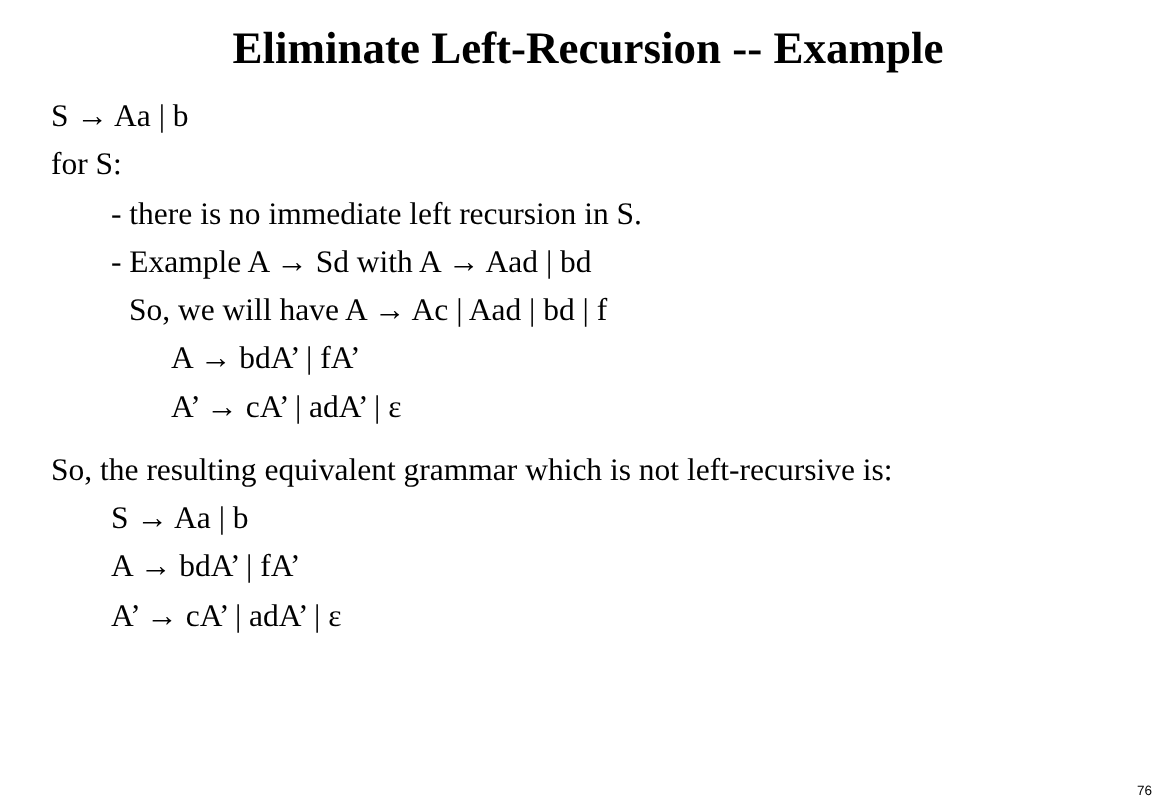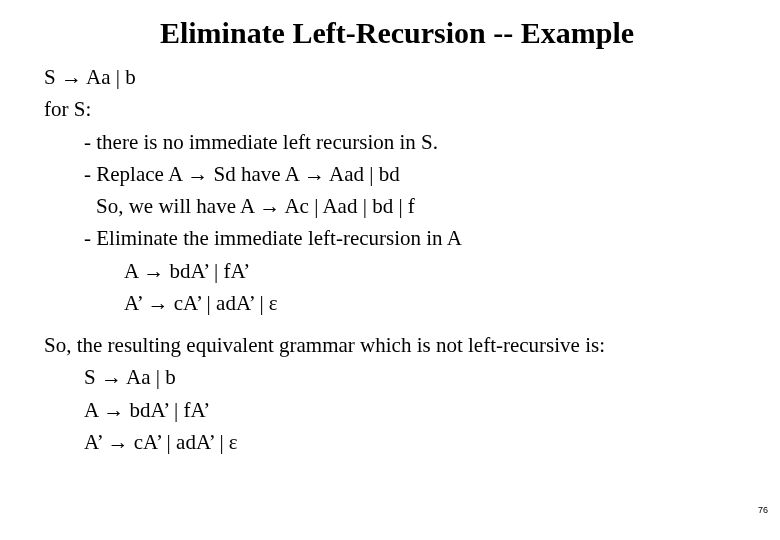--- a/index.html
+++ b/index.html
@@ -9,61 +9,60 @@
     height: 540px;
     background: #fff;
     font-family: "Times New Roman", Times, serif;
     color: #000;
   }
   .slide {
     position: relative;
     width: 780px;
     height: 540px;
     box-sizing: border-box;
-    padding: 10px 30px 0 44px;
+    padding: 10px 30px 0 34px;
   }
   .title {
     font-size: 30px;
     font-weight: bold;
     text-align: center;
     margin: 6px 0 14px 0;
   }
   .body {
     font-size: 21px;
     line-height: 1.25;
   }
   .para { margin: 0 0 6px 0; }
   .indent1 { padding-left: 40px; }
   .indent2 { padding-left: 80px; }
   .pagenum {
     position: absolute;
     right: 12px;
-    bottom: 25px;
+    bottom: 8px;
     font-size: 9px;
     font-family: Arial, sans-serif;
   }
 </style>
 </head>
 <body>
 
 <div class="slide">
 
   <div class="title">Eliminate Left-Recursion -- Example</div>
 
   <div class="body">
 
     <div class="para">S → Aa | b</div>
 
 
     <div class="para">for S:</div>
     <div class="para indent1">- there is no immediate left recursion in S.</div>
 
-    <div class="para indent1">- Replace A → Sd   have   A → Aad | bd</div>
+    <div class="para indent1">- Example A → Sd   with   A → Aad | bd</div>
     <div class="para indent1" style="padding-left:52px">So, we will have   A → Ac | Aad | bd | f</div>
-    <div class="para indent1">- Eliminate the immediate left-recursion in A</div>
     <div class="para indent2">A → bdA’ | fA’</div>
     <div class="para indent2">A’ → cA’ |  adA’ | ε</div>
 
     <div style="height:10px"></div>
 
     <div class="para">So, the resulting equivalent grammar which is not left-recursive is:</div>
     <div class="para indent1">S → Aa | b</div>
     <div class="para indent1">A → bdA’ | fA’</div>
     <div class="para indent1">A’ → cA’ |  adA’ | ε</div>
 

